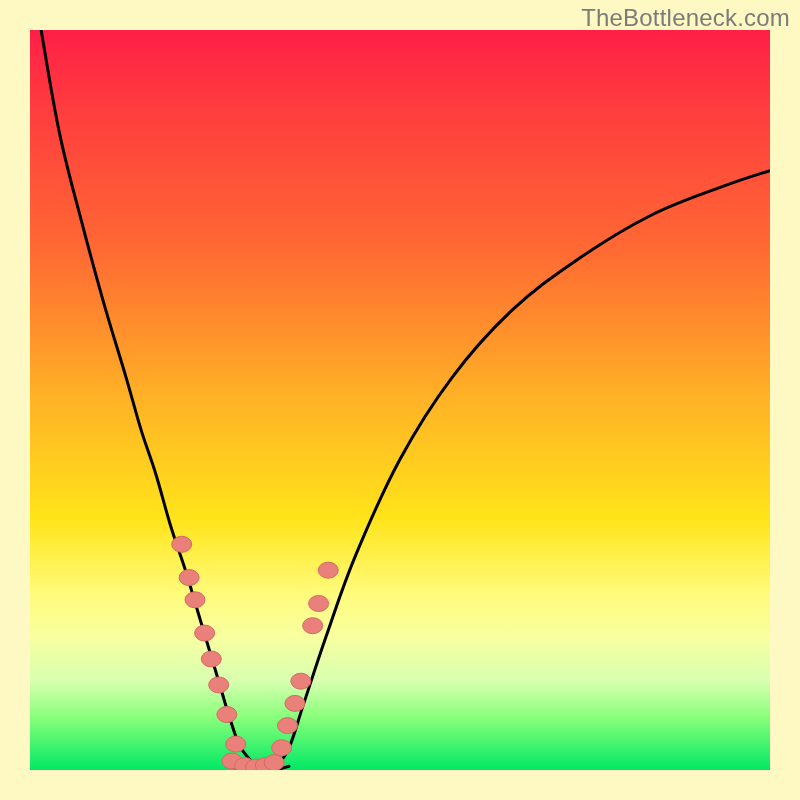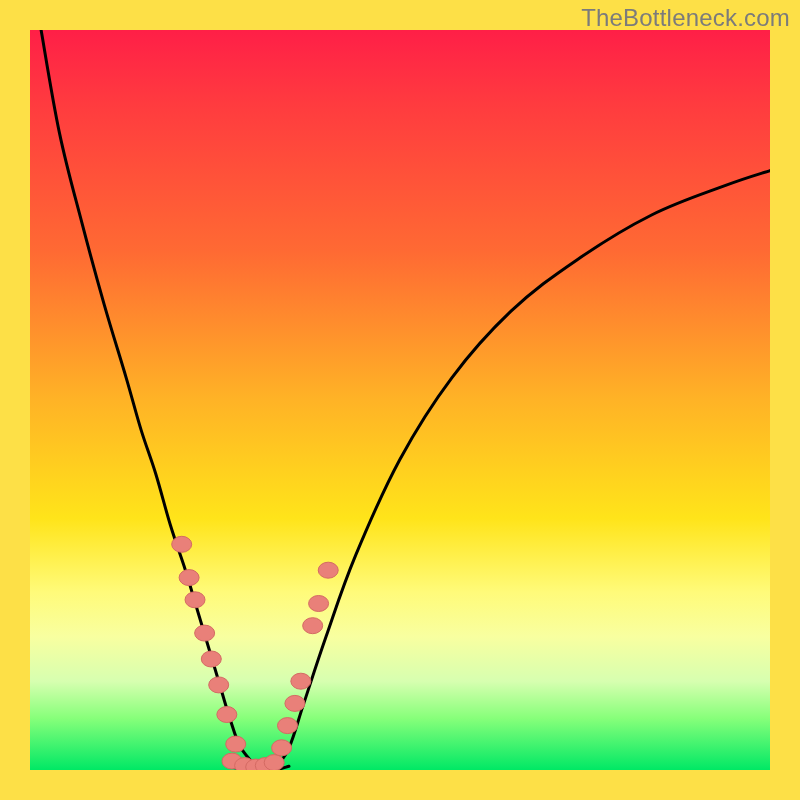--- a/index.html
+++ b/index.html
@@ -10,21 +10,21 @@
     overflow: hidden;
     background: #000;
     font-family: Arial, Helvetica, sans-serif;
   }
   .frame {
     position: absolute;
     left: 0;
     top: 0;
     width: 800px;
     height: 800px;
-    background: #fde047;
+    background: #fef9c3;
   }
   .plot {
     position: absolute;
     left: 30px;
     top: 30px;
     width: 740px;
     height: 740px;
     
     background: linear-gradient(
       to bottom,

